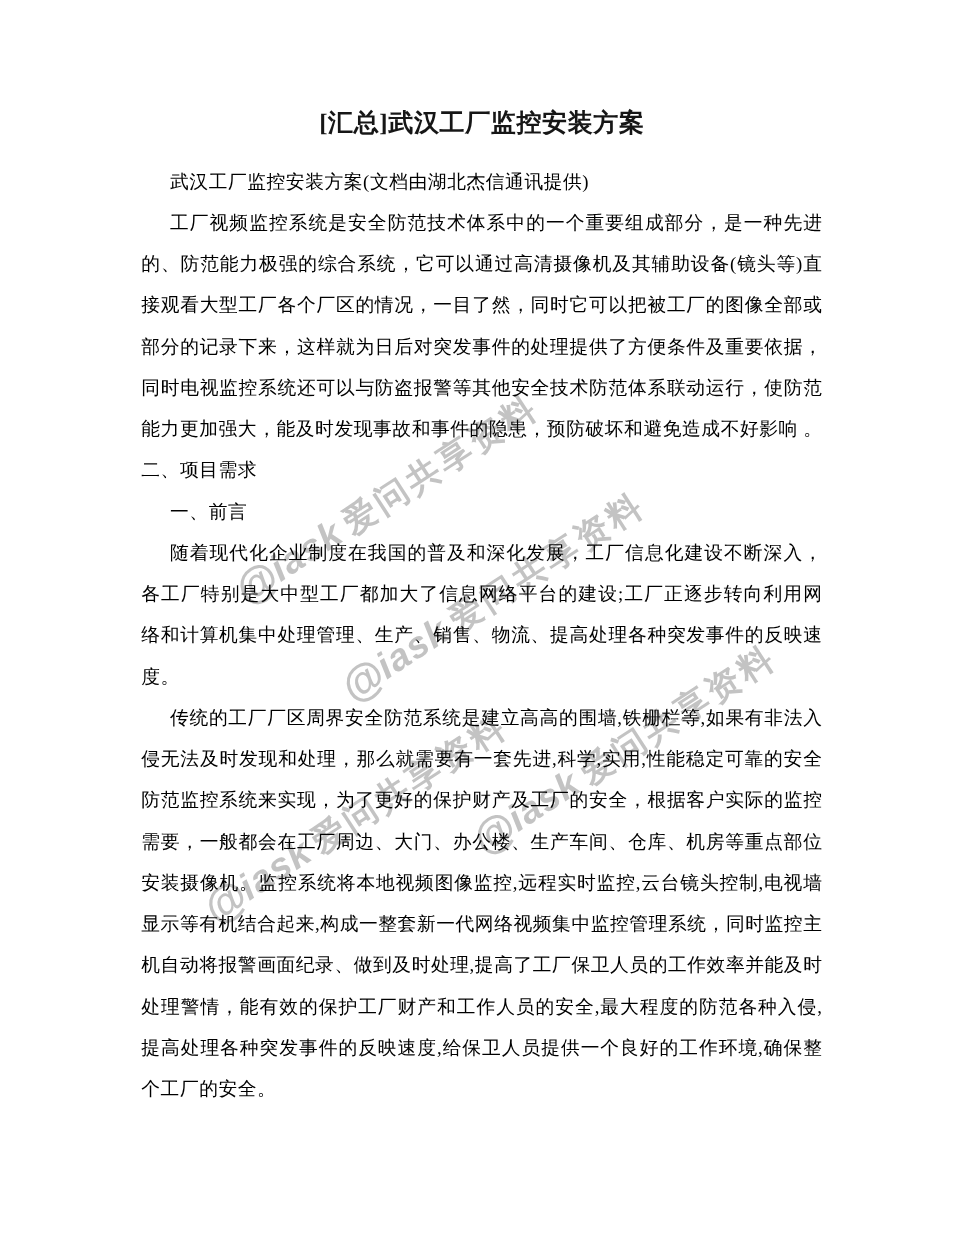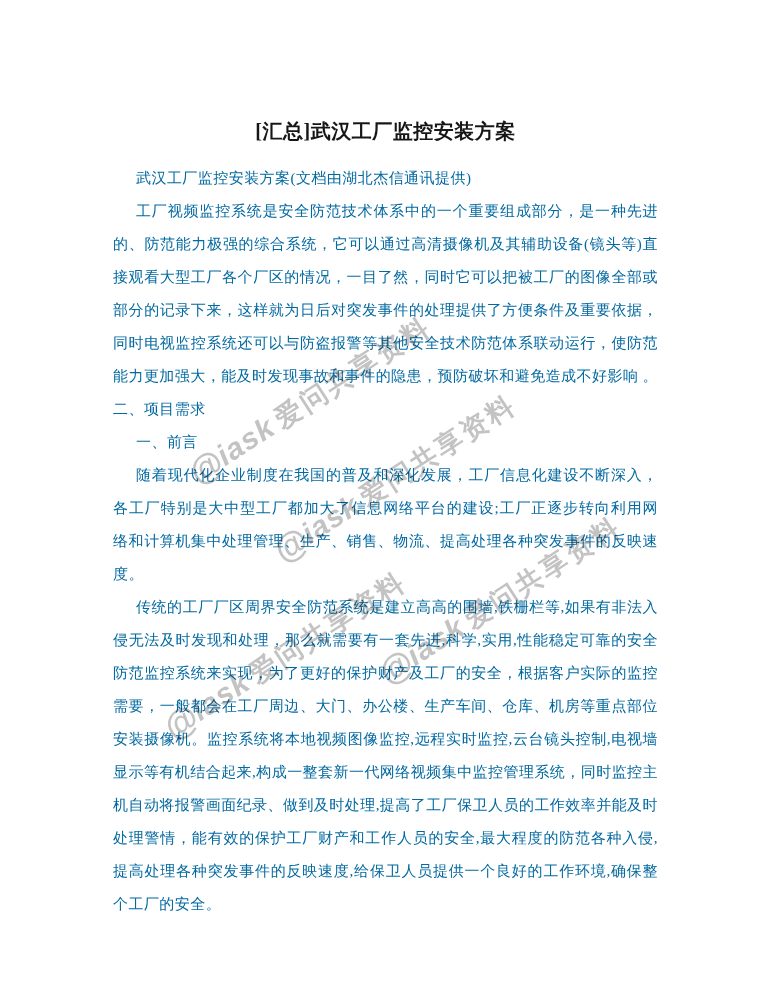--- a/index.html
+++ b/index.html
@@ -12,40 +12,40 @@
     width: 772px;
     height: 1000px;
     background: #ffffff;
     overflow: hidden;
     font-family: "Liberation Serif", "DejaVu Serif", serif;
     color: #1c1c1c;
   }
   .content {
     position: relative;
     z-index: 1;
-    padding: 116px 114px 0 113px;
+    padding: 84px 114px 0 113px;
   }
   .doc-title {
     margin: 0 0 16px 0;
     font-size: 20px;
     line-height: 30px;
     font-weight: bold;
     text-align: center;
     letter-spacing: 0.5px;
     color: #161616;
   }
   .para {
     margin: 0;
     font-size: 15px;
     line-height: 33px;
     letter-spacing: 0.45px;
     text-align: justify;
     text-justify: inter-ideograph;
     text-indent: 23px;
-    color: #0369a1;
+    color: #000000;
   }
   
   .wm {
     position: absolute;
     z-index: 2;
     transform: translate(-50%, -50%) rotate(-33deg);
     white-space: nowrap;
     color: rgba(158, 158, 158, 0.62);
     mix-blend-mode: multiply;
     font-weight: bold;

